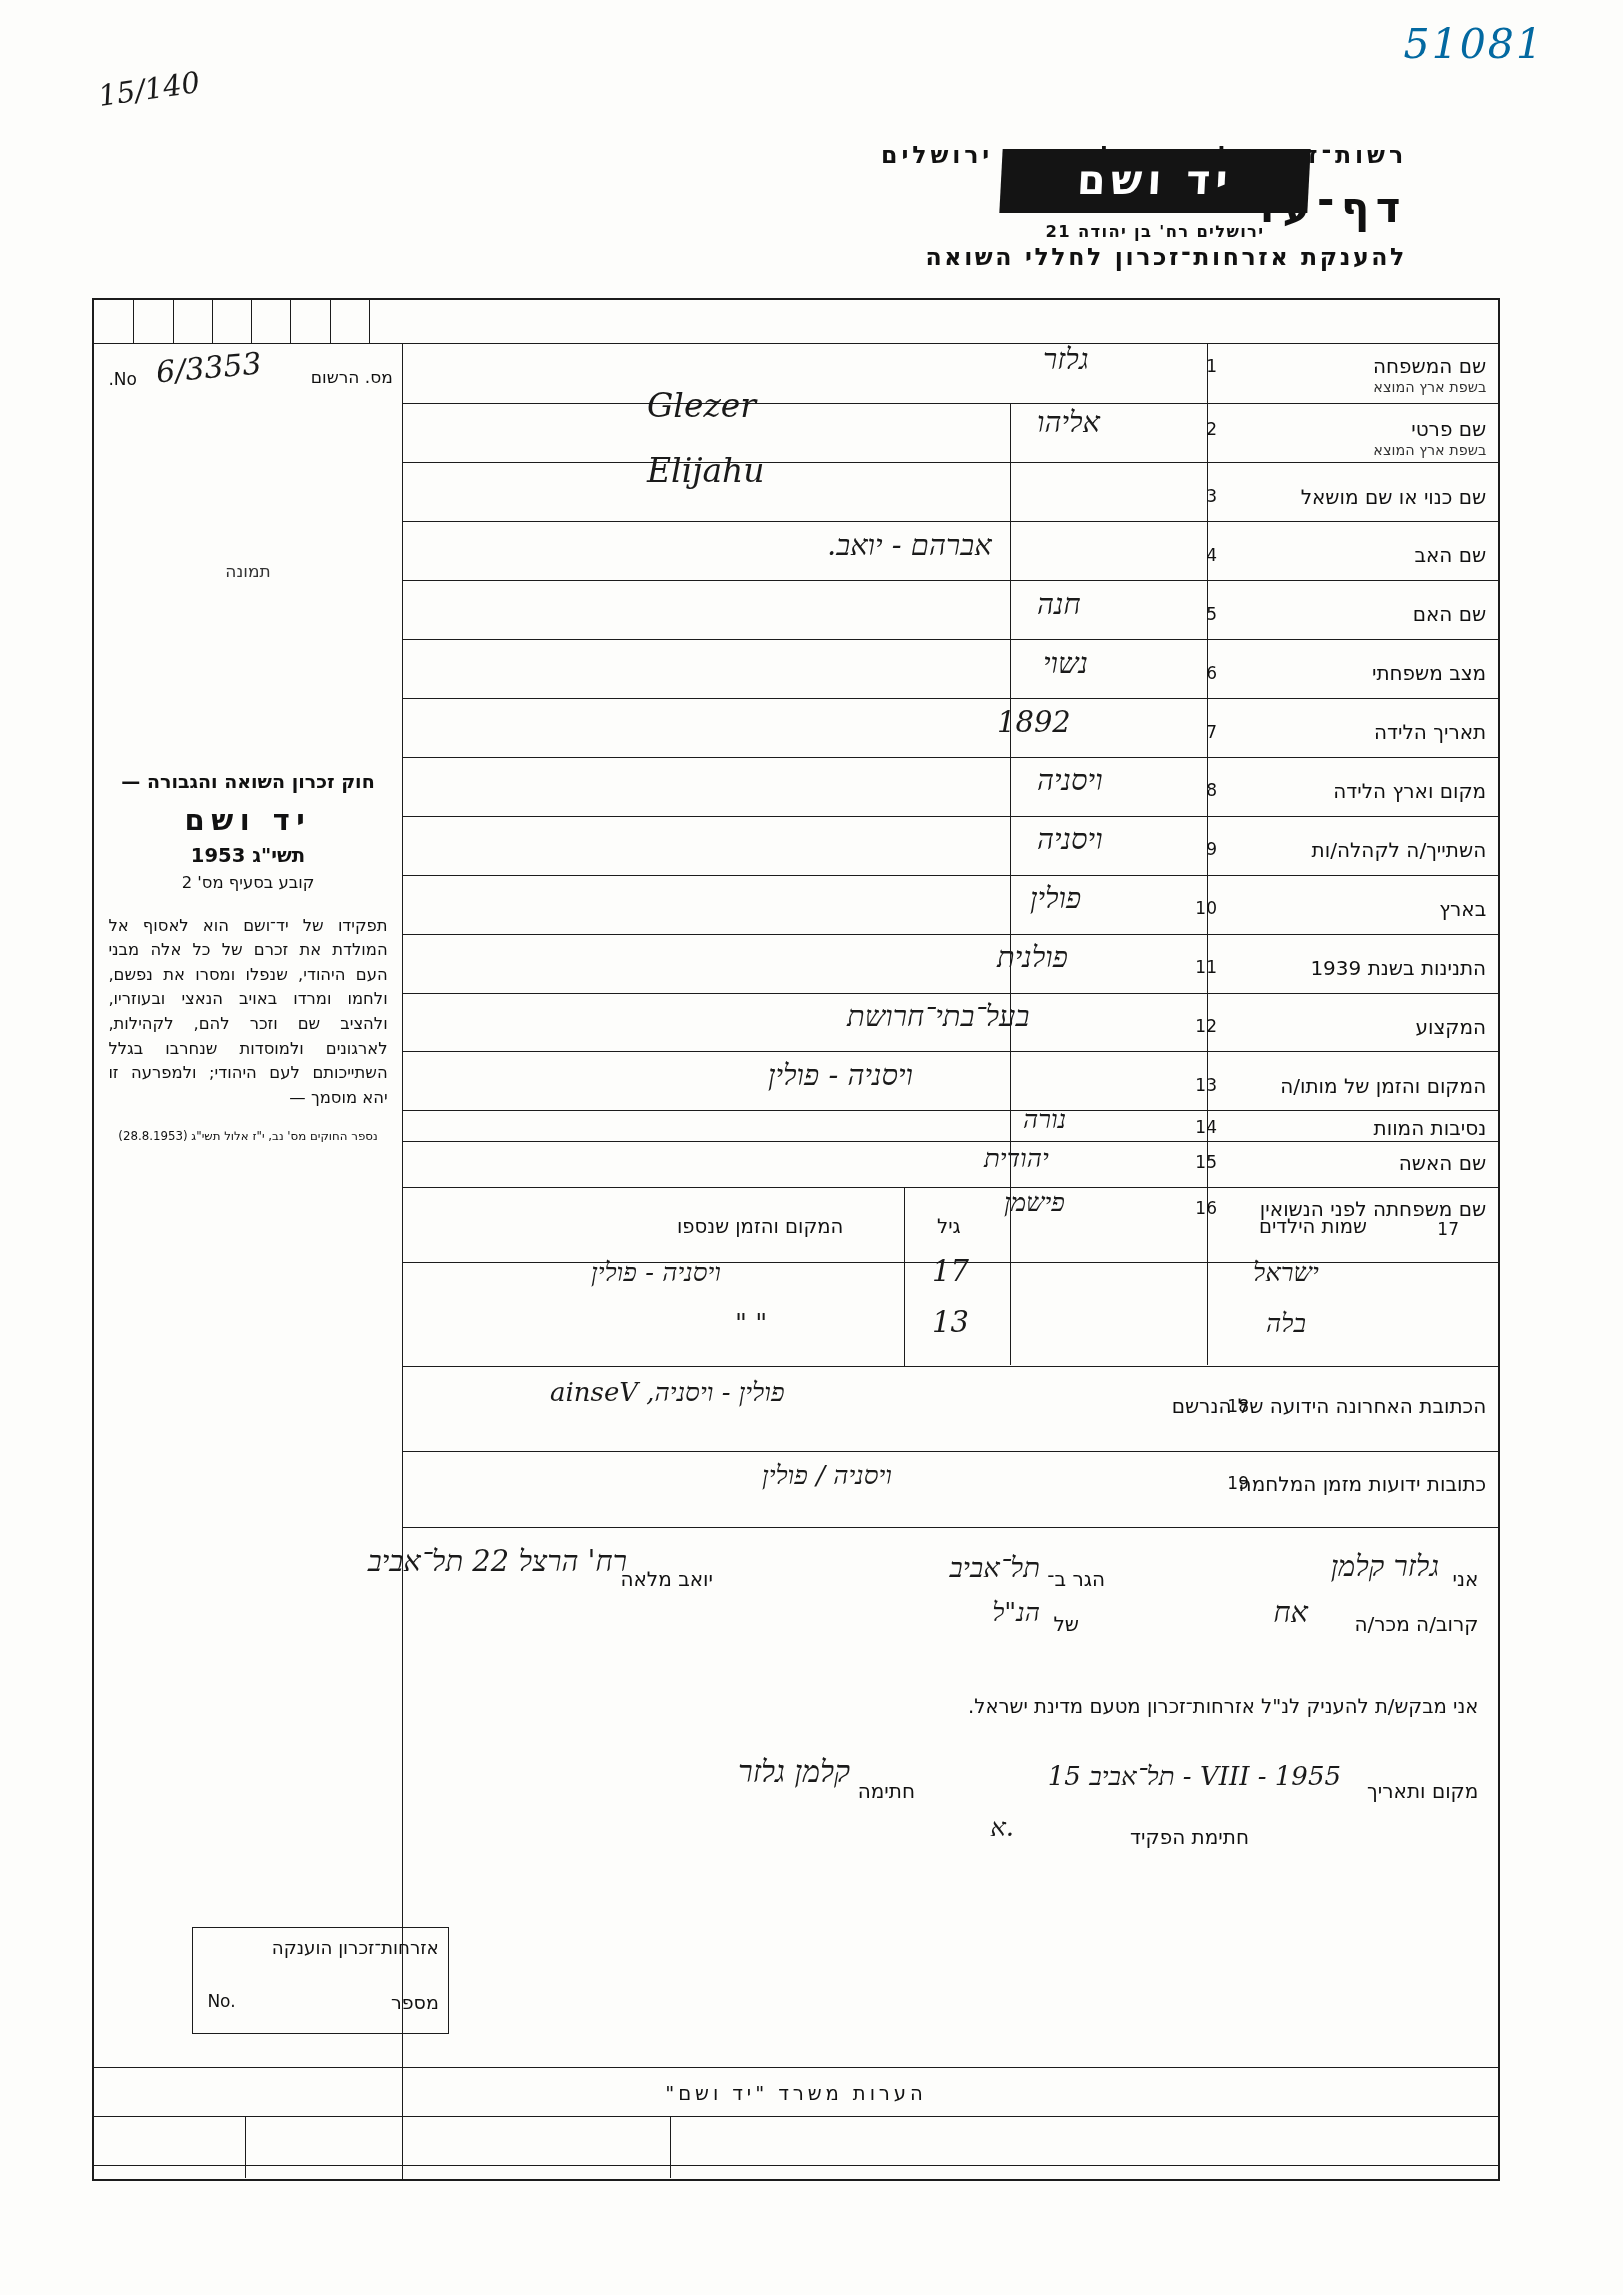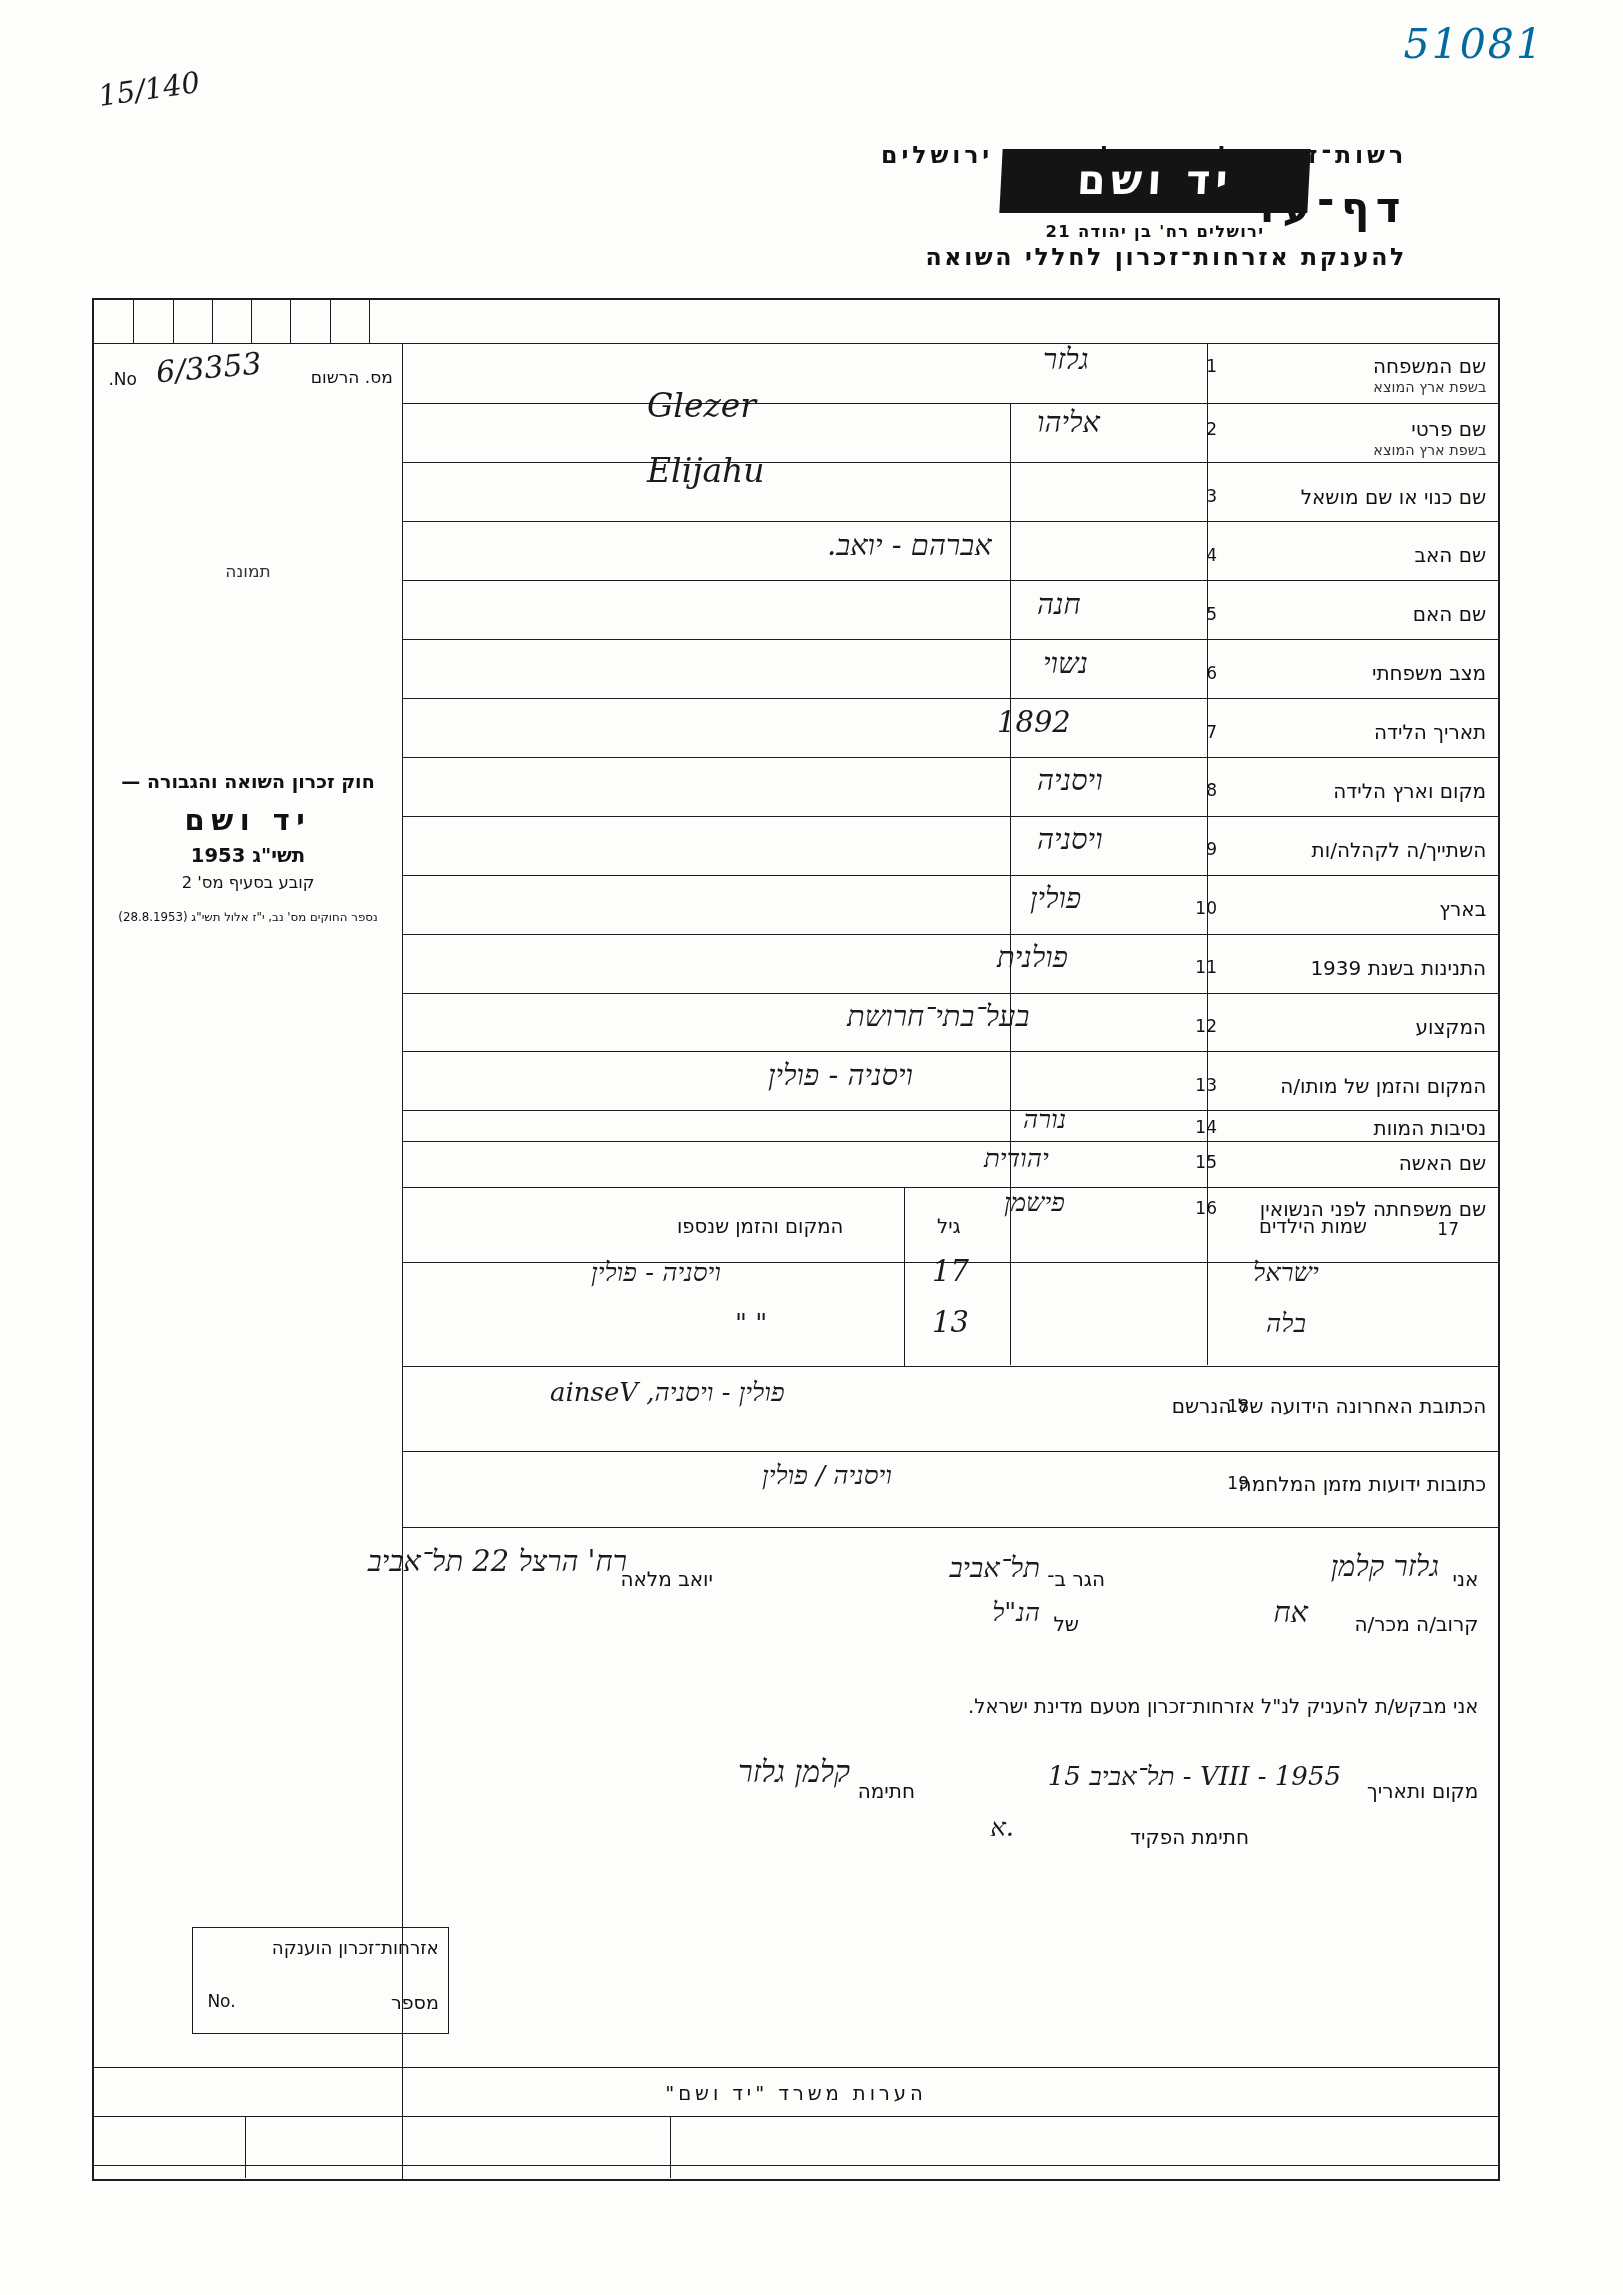--- a/index.html
+++ b/index.html
@@ -289,20 +289,21 @@
       <span id="regno-no">No.</span>
       <span id="regno-value" class="hand">6/3353</span>
     </div>
     <div id="photo-label">תמונה</div>
 
     <div id="lawbox">
       <div id="law-t1">חוק זכרון השואה והגבורה —</div>
       <div id="law-t2">יד ושם</div>
       <div id="law-t3">תשי"ג 1953</div>
       <div id="law-t4">קובע בסעיף מס' 2</div>
+      <div id="law-body">תפקידו של יד־ושם הוא לאסוף אל המולדת את זכרם של כל אלה מבני העם היהודי, שנפלו ומסרו את נפשם, ולחמו ומרדו באויב הנאצי ובעוזריו, ולהציב שם וזכר להם, לקהילות, לארגונים ולמוסדות שנחרבו בגלל השתייכותם לעם היהודי; ולמפרעה זו יהא מוסמך —</div>
       <div id="law-src">נספר החוקים מס' נב, י"ז אלול תשי"ג (28.8.1953)</div>
     </div>
   </div>
 
   <div class="frow" style="top:103px"></div>
   <div class="frow" style="top:162px"></div>
   <div class="frow" style="top:221px"></div>
   <div class="frow" style="top:280px"></div>
   <div class="frow" style="top:339px"></div>
   <div class="frow" style="top:398px"></div>

